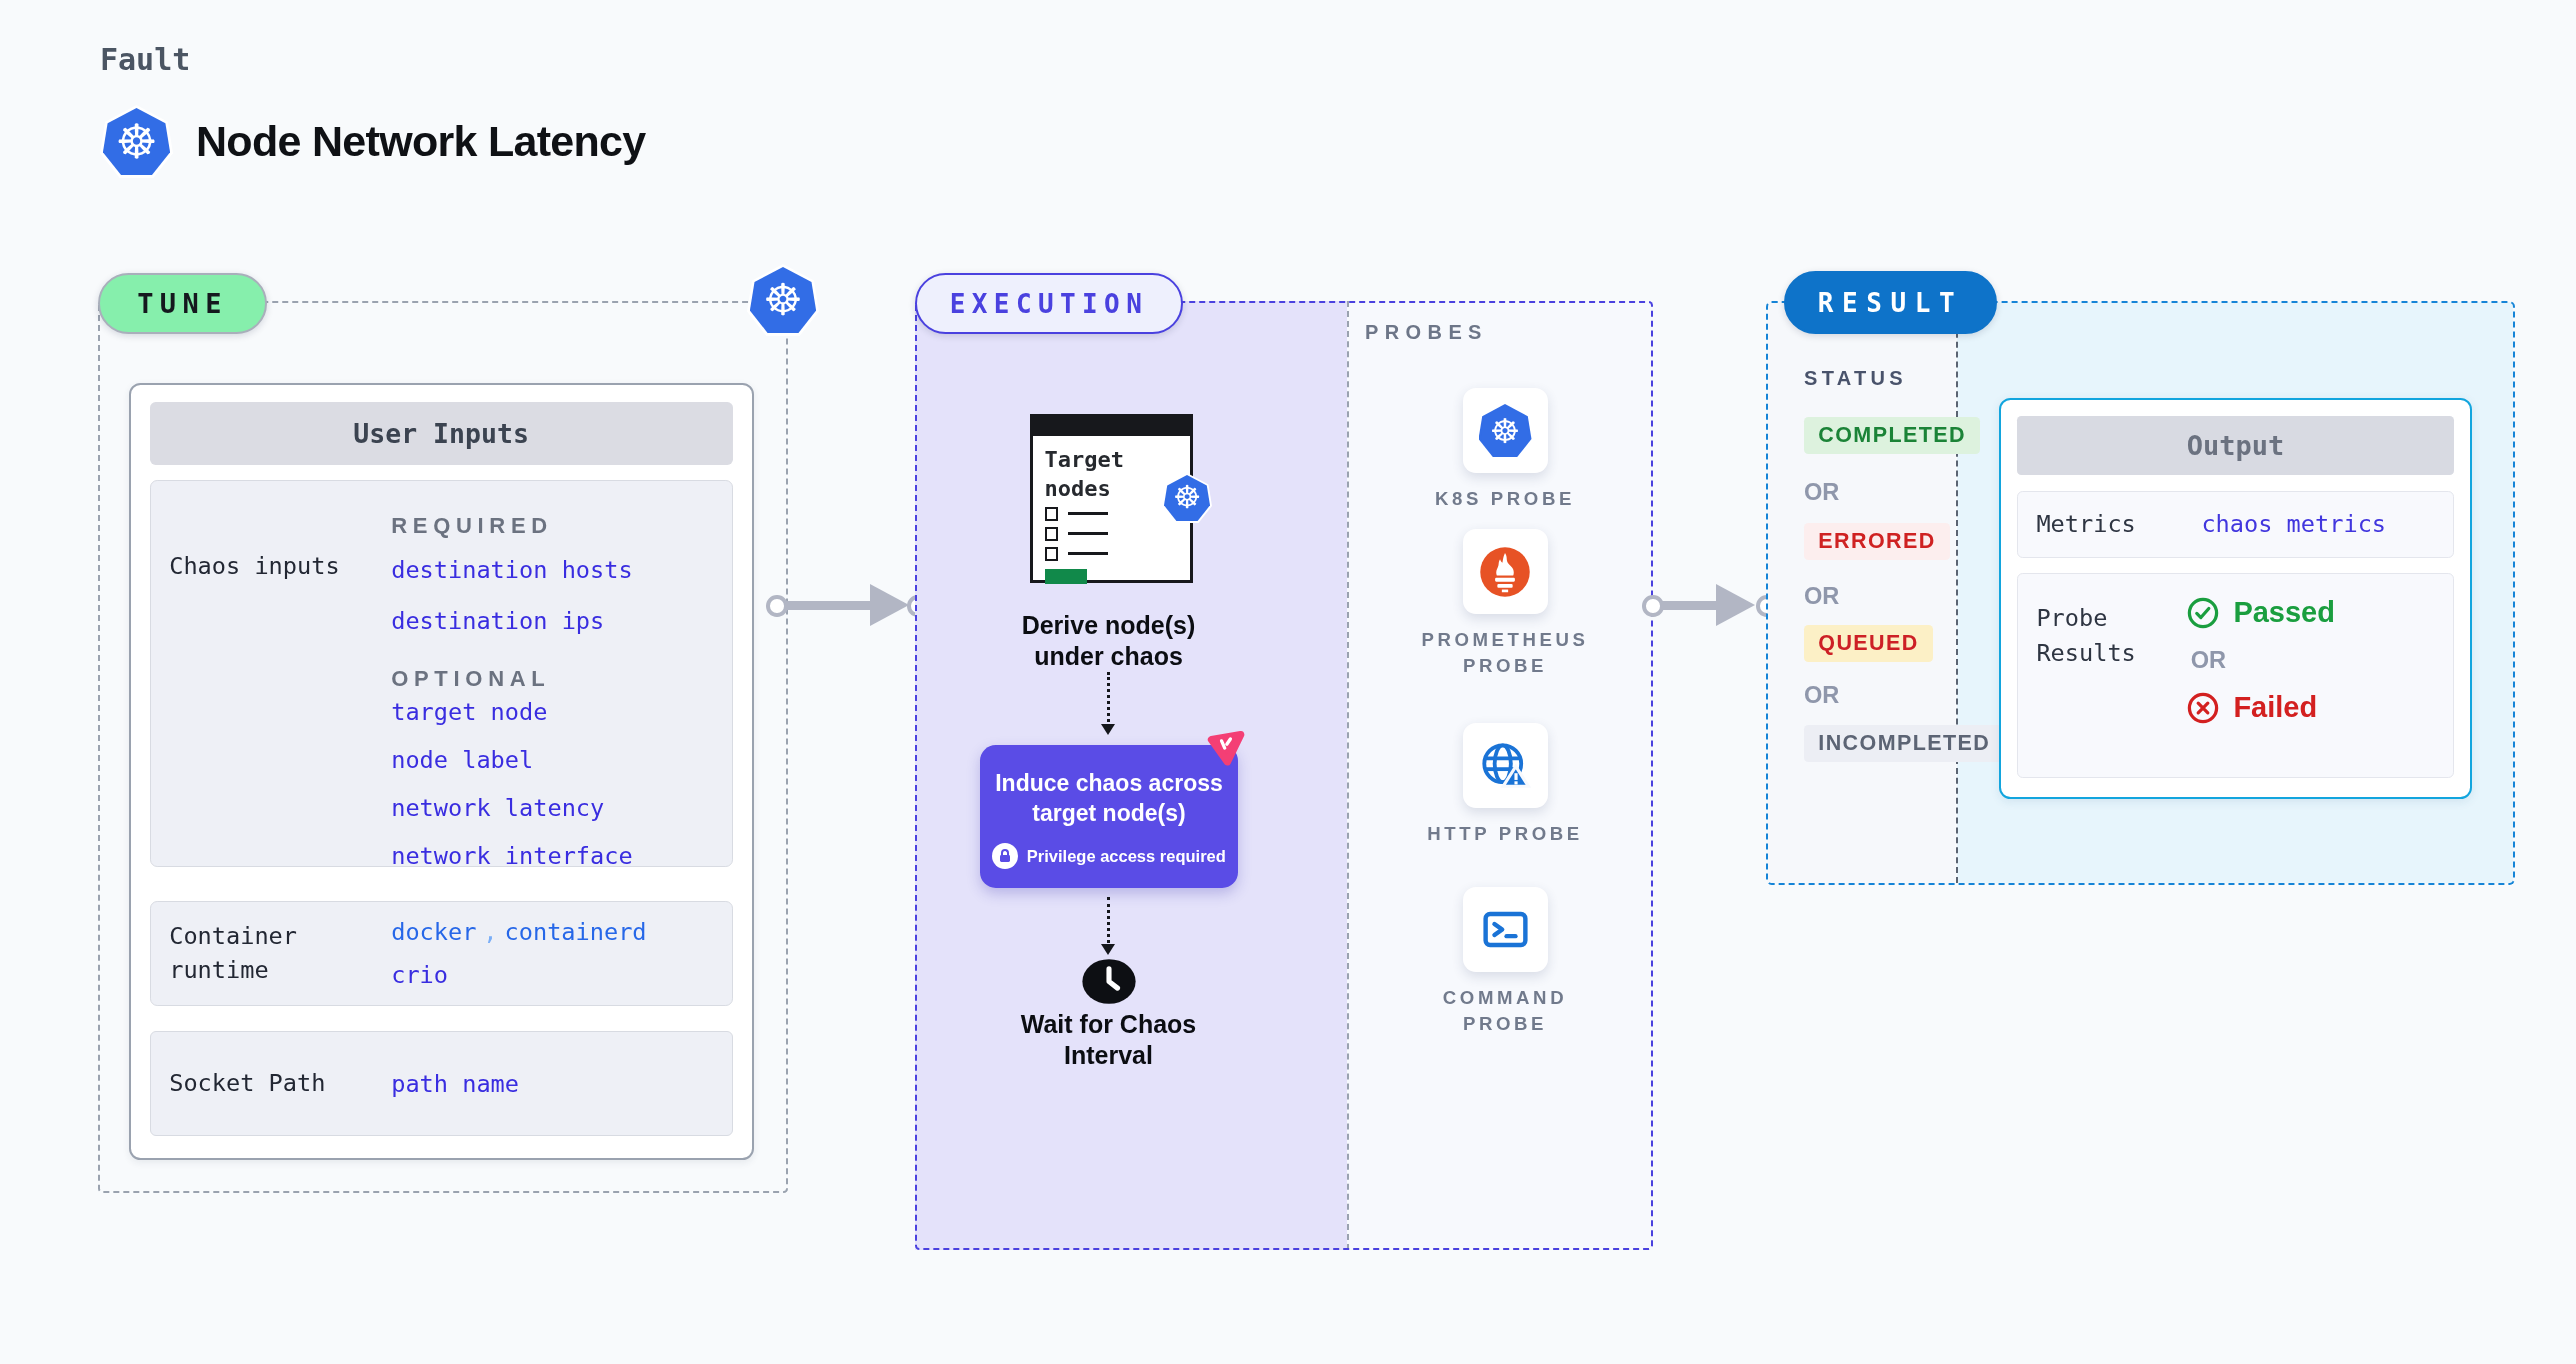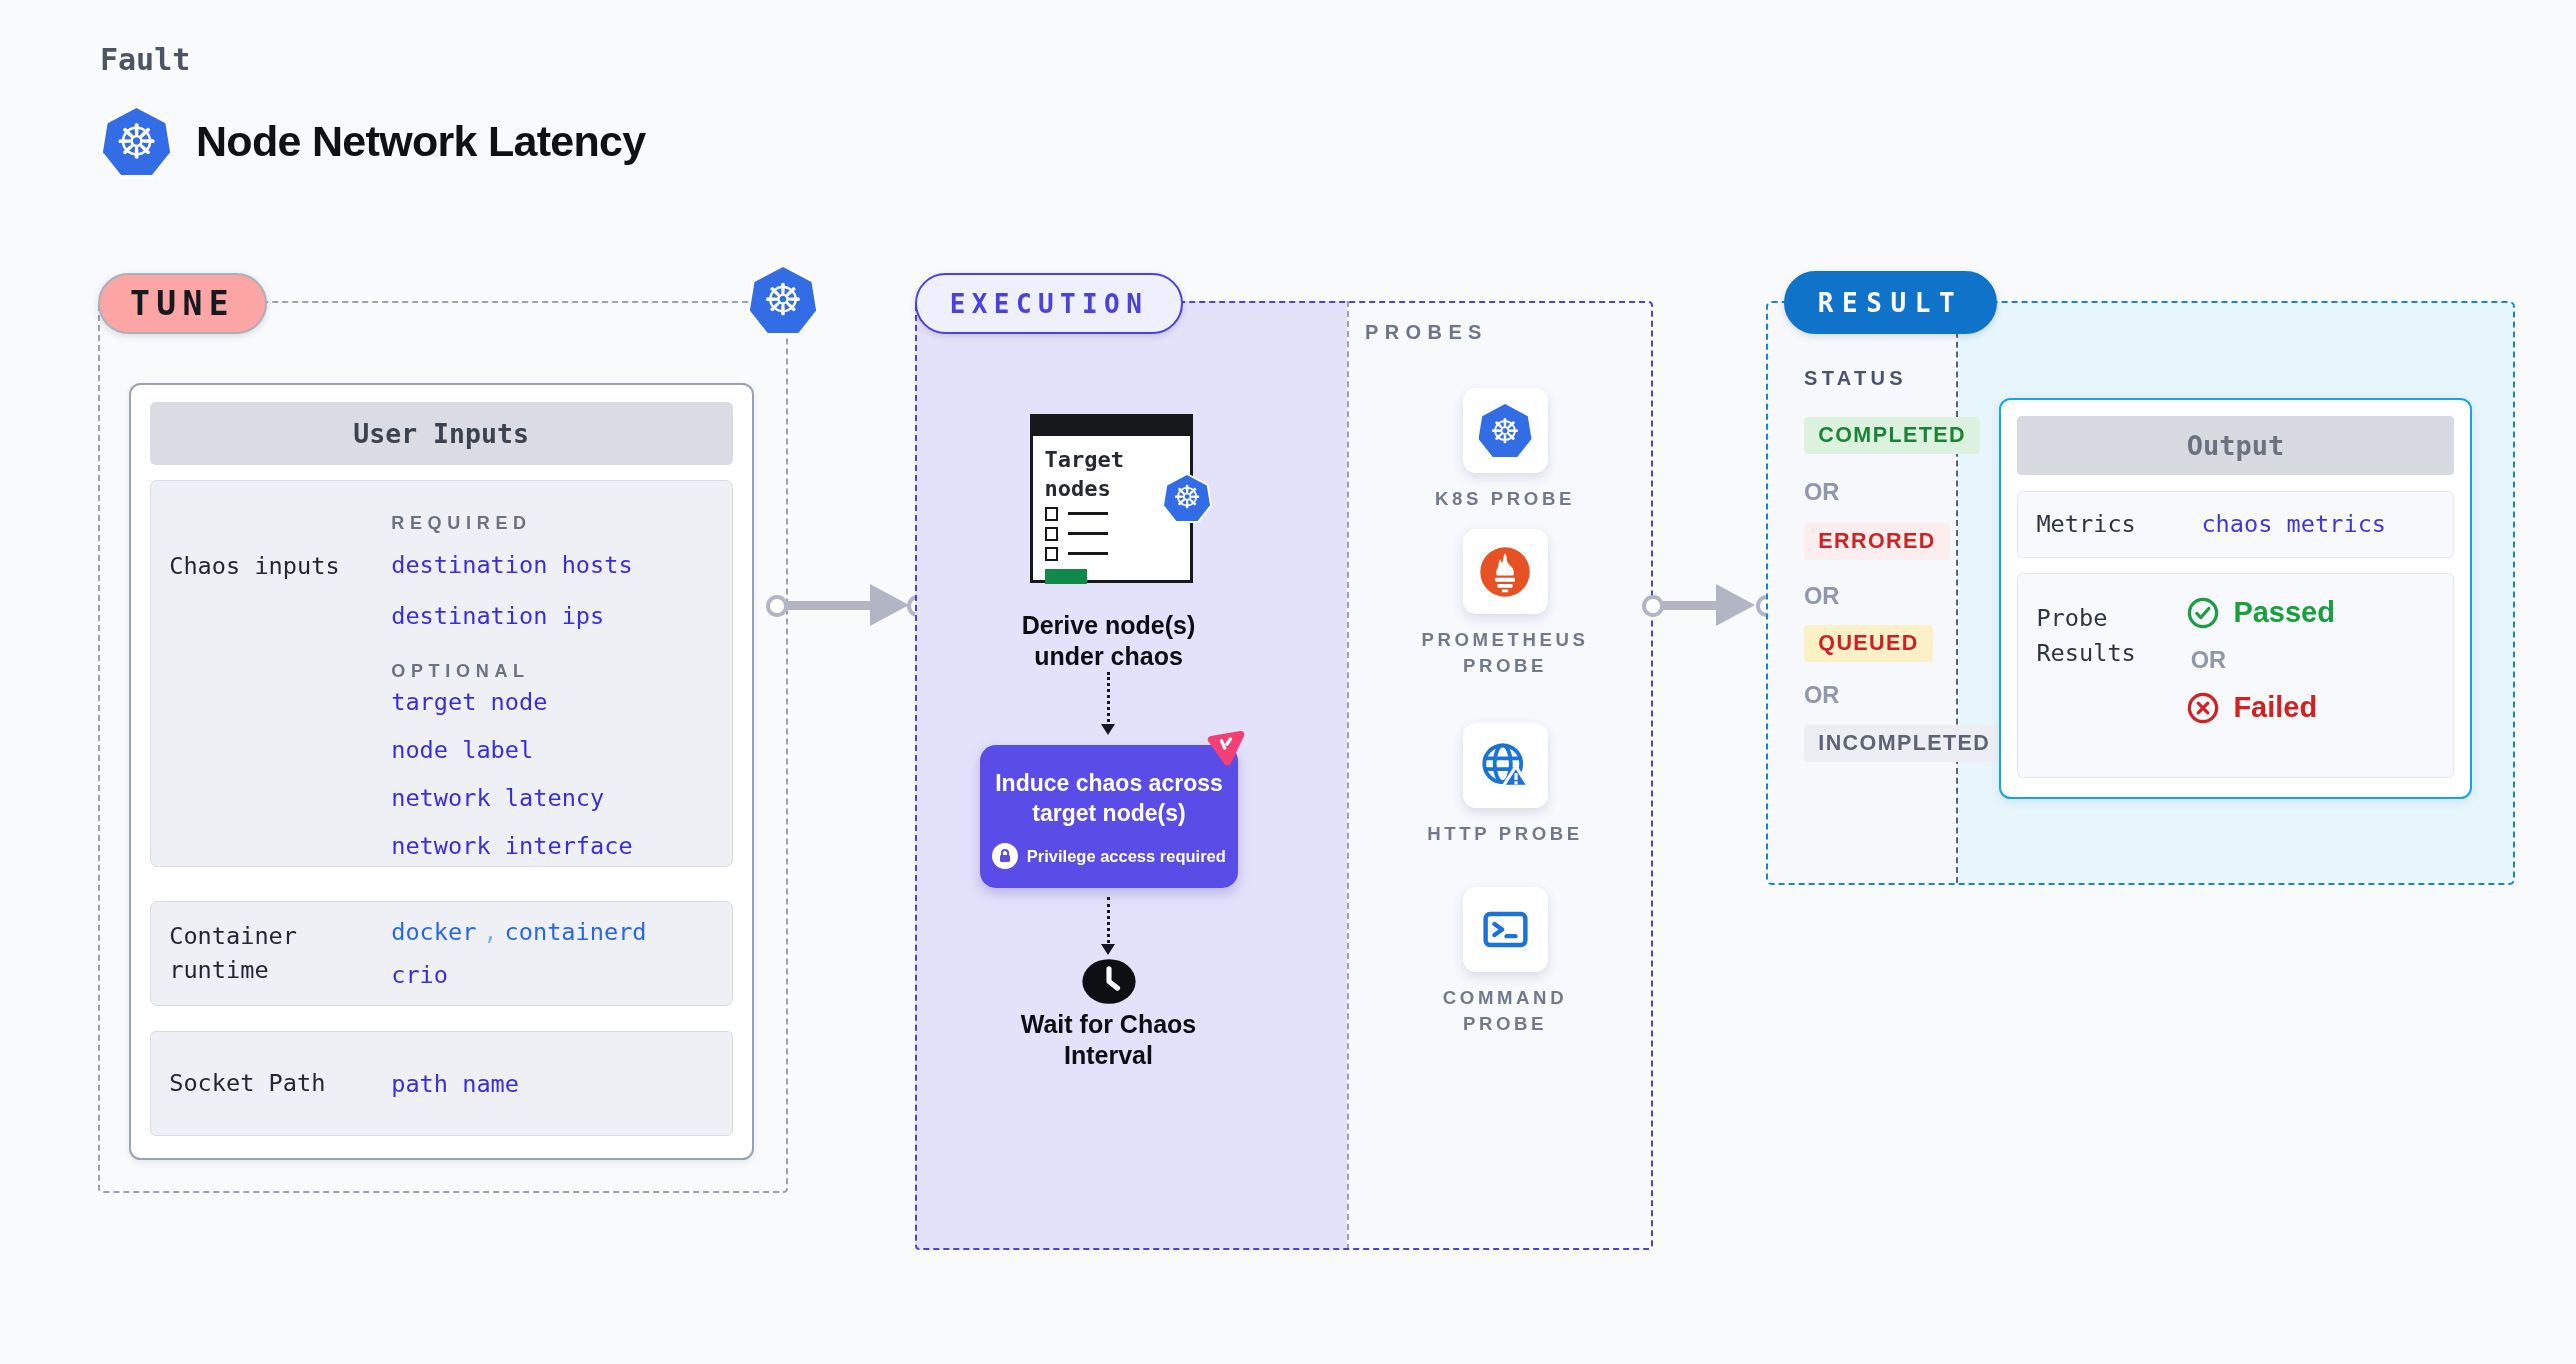--- a/index.html
+++ b/index.html
@@ -20,21 +20,21 @@
   .k8s .hept{position:absolute;inset:0;background:#ffffff;
     clip-path:polygon(50% 0,93% 23%,100% 66%,73% 100%,27% 100%,0 66%,7% 23%);}
   .k8s .hept-in{position:absolute;inset:4%;background:#326de6;
     clip-path:polygon(50% 0,93% 23%,100% 66%,73% 100%,27% 100%,0 66%,7% 23%);
     display:flex;align-items:center;justify-content:center;}
   .k8s .glyph{color:#fff;font-family:"DejaVu Sans",sans-serif;line-height:1;}
 
   
   .badge{display:flex;align-items:center;justify-content:center;border-radius:34px;
          font-weight:700;letter-spacing:6.4px;box-shadow:0 2.1px 7.2px rgba(20,30,60,.15);}
-  .badge-tune{background:#fca5a5;border:2.1px solid #a9afbb;color:#15181e;font-size:33px;}
+  .badge-tune{background:#86efac;border:2.1px solid #a9afbb;color:#15181e;font-size:27px;}
   .badge-exec{background:#eef0fd;border:2.9px solid #4a41df;color:#4a41df;font-size:26px;}
   .badge-result{background:#0e73c9;border:2.9px solid #0e73c9;color:#ffffff;font-size:26px;letter-spacing:8.6px;}
 
   
   .tune-frame{left:98px;top:301px;width:686px;height:888px;border:2.1px dashed #9aa2af;border-radius:4.3px;}
   .exec-flow-bg{left:915px;top:301px;width:432px;height:949px;background:#e4e2fa;}
   .probes-bg{left:1347px;top:301px;width:306px;height:949px;background:#f7f9fd;border-left:2.1px dashed #9aa2af;box-sizing:border-box;}
   .exec-frame{left:915px;top:301px;width:738px;height:949px;border:2.9px dashed #4a41df;border-radius:4.3px;box-sizing:border-box;}
   .result-status-bg{left:1767px;top:302px;width:188px;height:581px;background:#f6f8fb;}
   .result-cyan-bg{left:1957px;top:302px;width:556px;height:581px;background:#e7f5fc;}
@@ -43,21 +43,21 @@
 
   
   .ui-card{left:129px;top:383px;width:625px;height:777px;background:#ffffff;
            border:2.1px solid #9aa2af;border-radius:11.5px;box-shadow:0 2.9px 7.2px rgba(40,50,80,.08);box-sizing:border-box;}
   .ui-header{position:absolute;left:18.6px;top:17px;width:583px;height:63px;background:#dbdce3;border-radius:5.7px;
              display:flex;align-items:center;justify-content:center;font-size:26.5px;font-weight:600;color:#3b4350;}
   .ui-box{position:absolute;left:18.6px;width:583px;background:#eef0f6;border:1.4px solid #d8dbe2;border-radius:7.2px;
           box-sizing:border-box;display:flex;}
   .ui-box .row-label{width:222px;padding-left:18.6px;font-size:23.6px;color:#222733;line-height:1.4;}
   .link{color:#392de0;font-size:23.6px;}
-  .cat-heading{font-size:18px;font-weight:700;letter-spacing:5.7px;color:#6b7280;}
+  .cat-heading{font-size:22px;font-weight:700;letter-spacing:5.7px;color:#6b7280;}
 
   
   .conn-circle{width:21.5px;height:21.5px;border-radius:50%;background:#ffffff;border:4.3px solid #b2b6c4;box-sizing:border-box;}
   .conn-shaft{height:8.6px;background:#b2b6c4;}
   .conn-head{width:0;height:0;border-top:21.5px solid transparent;border-bottom:21.5px solid transparent;border-left:39px solid #b2b6c4;}
 
   .dot-line{width:0;border-left:3.6px dotted #15171c;}
   .dot-head{width:0;height:0;border-left:7.9px solid transparent;border-right:7.9px solid transparent;border-top:11.5px solid #15171c;}
 
   

